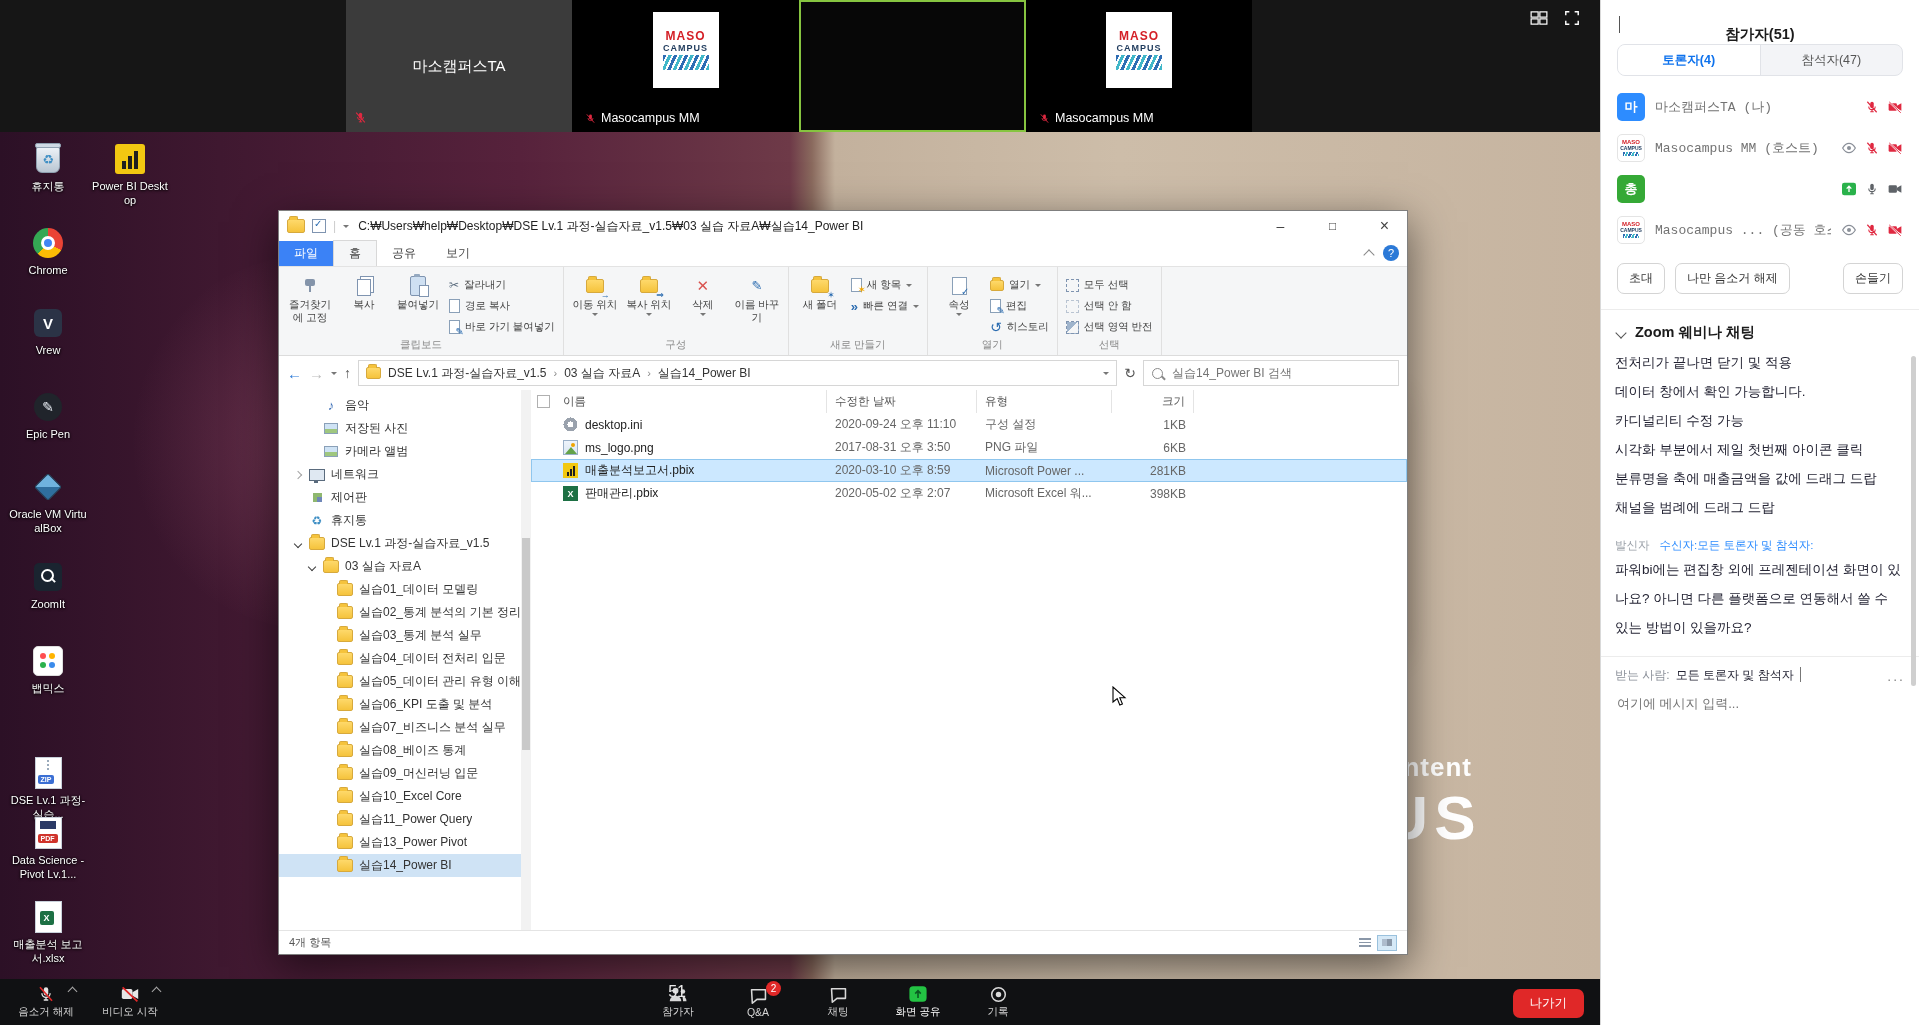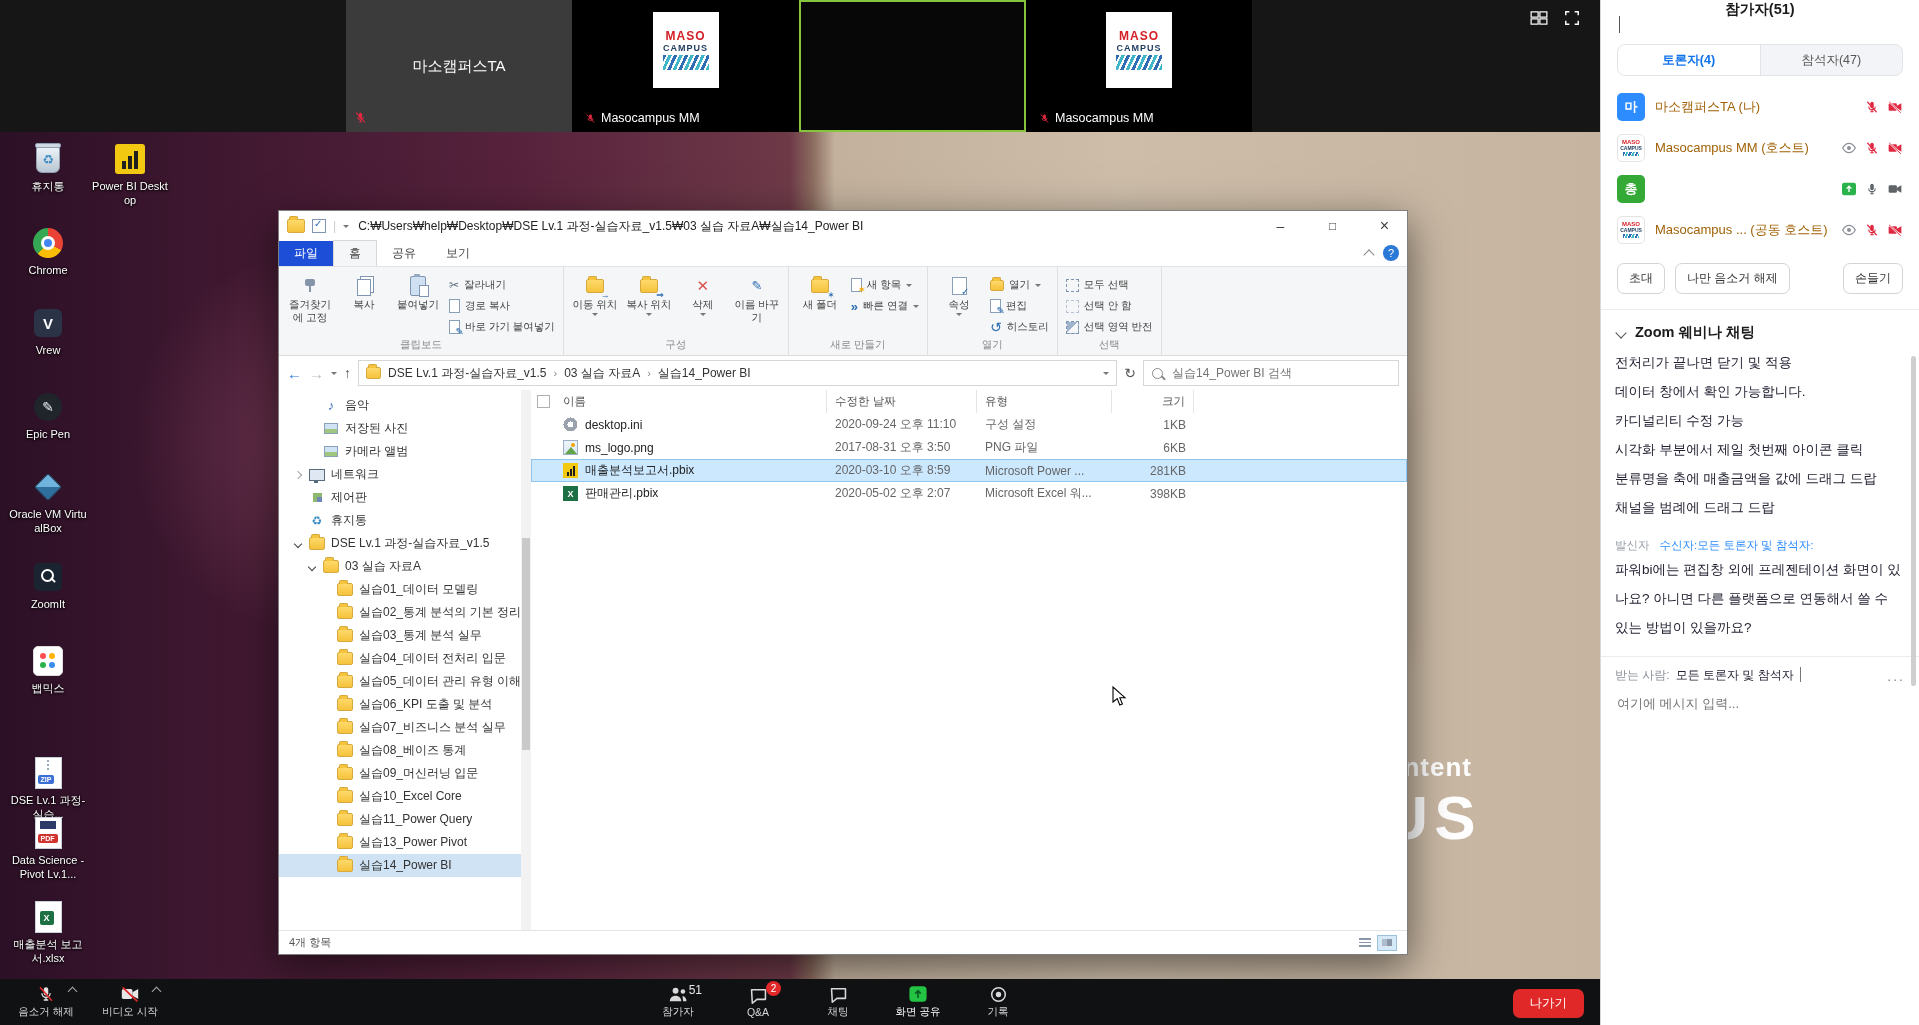--- a/index.html
+++ b/index.html
@@ -78,21 +78,21 @@
   .caret-down{width:0;height:0;border:3.5px solid transparent;border-top-color:#777;display:inline-block;position:relative;top:2px;}
   .qa-sep{color:#ccc;}
   .t-text{flex:1;font-size:12px;color:#222;white-space:nowrap;overflow:hidden;text-overflow:ellipsis;margin-left:2px;}
   .wc{width:45px;height:30px;flex:none;display:flex;align-items:center;justify-content:center;color:#444;}
   .wc-min::after{content:"–";font-size:14px;}
   .wc-max::after{content:"□";font-size:12px;}
   .wc-close::after{content:"×";font-size:16px;}
 
   .exp-menu{height:25px;flex:none;display:flex;align-items:flex-end;position:relative;background:#fff;}
   .mtab{padding:4px 15px;font-size:12px;color:#444;}
-  .mtab-file{background:#1d4ed8;color:#fff;}
+  .mtab-file{background:#3b82f6;color:#fff;}
   .mtab-home{background:#f5f6f7;border:1px solid #d8d8d8;border-bottom:none;}
   .menu-right{position:absolute;right:8px;top:4px;display:flex;gap:10px;align-items:center;}
   .rib-up{width:7px;height:7px;border-left:1.6px solid #888;border-top:1.6px solid #888;transform:rotate(45deg);position:relative;top:2px;}
   .help{width:16px;height:16px;border-radius:50%;background:#2b79d7;color:#fff;font-size:11px;display:flex;align-items:center;justify-content:center;}
   .help::after{content:"?";}
 
   .exp-ribbon{height:88px;flex:none;background:#f5f6f7;border-top:1px solid #e3e3e3;border-bottom:1px solid #dcdcdc;display:flex;}
   .rgroup{display:flex;flex-direction:column;border-right:1px solid #e0e0e0;padding:3px 5px 0;}
   .rbody{flex:1;display:flex;align-items:flex-start;gap:2px;}
   .rlabel{text-align:center;font-size:10.5px;color:#8a8a8a;padding:1px 0 3px;}
@@ -187,35 +187,35 @@
   .exp-status{height:23px;flex:none;border-top:1px solid #e4e4e4;display:flex;align-items:center;padding:0 10px;font-size:11px;color:#555;}
   .view-toggles{margin-left:auto;display:flex;gap:2px;}
   .vt{width:20px;height:16px;border:1px solid transparent;display:flex;align-items:center;justify-content:center;box-sizing:border-box;}
   .vt-active{background:#d6e9f7;border-color:#9ac1dd;}
   .vt-list{width:12px;height:9px;background:repeating-linear-gradient(#8a97a8 0 1.5px,transparent 1.5px 3.5px);}
   .vt-thumb{width:12px;height:9px;background:#8a97a8;box-shadow:inset 0 0 0 1px #d6e9f7,inset 6px 0 0 0 #aebccd;}
 
   
   .panel{position:absolute;left:1600px;top:0;width:319px;height:1025px;background:#fff;border-left:1px solid #d9d9d9;
          display:flex;flex-direction:column;box-sizing:border-box;}
-  .p-head{height:44px;flex:none;display:flex;align-items:flex-start;justify-content:center;position:relative;font-size:14.5px;font-weight:bold;color:#1b1b1b;}
+  .p-head{height:44px;flex:none;display:flex;align-items:flex-end;justify-content:center;position:relative;font-size:14.5px;font-weight:bold;color:#1b1b1b;}
   .chevd{width:7px;height:7px;border-right:1.8px solid #555;border-bottom:1.8px solid #555;transform:rotate(45deg);}
   .p-head .chevwrap{position:absolute;left:18px;top:16px;}
   .p-tabs{flex:none;display:flex;margin:0 16px 10px;border:1px solid #e1e3e8;border-radius:8px;overflow:hidden;background:#f3f4f7;height:30px;}
   .p-tab{flex:1;display:flex;align-items:center;justify-content:center;font-size:12.5px;color:#555;}
   .p-tab-sel{background:#fff;color:#0E72ED;font-weight:bold;border-right:1px solid #e1e3e8;}
   .p-row{height:41px;flex:none;display:flex;align-items:center;padding:0 16px;gap:10px;}
   .avatar{width:28px;height:28px;border-radius:5px;flex:none;display:flex;align-items:center;justify-content:center;color:#fff;font-size:13px;font-weight:bold;}
   .av-blue{background:#2d8cff;}
   .av-green{background:#35a936;}
   .av-maso{background:#fff;border:1px solid #e4e4e4;flex-direction:column;gap:1px;box-sizing:border-box;}
   .av-maso .m1{color:#d42027;font-size:6px;font-weight:bold;line-height:1;}
   .av-maso .m2{color:#1e3a5c;font-size:5px;font-weight:bold;line-height:1;}
   .av-maso .m3{width:16px;height:4px;background:repeating-linear-gradient(115deg,#2e6db4 0 2px,#fff 2px 3px,#40b7c9 3px 5px,#fff 5px 6px);}
-  .p-name{flex:1;font-size:13px;color:#a16207;white-space:nowrap;overflow:hidden;}
+  .p-name{flex:1;font-size:13px;color:#737373;white-space:nowrap;overflow:hidden;font-family:Liberation Mono, monospace;}
   .p-icons{display:flex;gap:8px;align-items:center;flex:none;}
   .p-actions{flex:none;display:flex;align-items:center;gap:10px;padding:13px 16px 15px;border-bottom:1px solid #ececec;}
   .pa-btn{border:1px solid #d4d4d4;border-radius:7px;background:#fff;font-size:12px;color:#333;padding:6px 11px;font-family:inherit;white-space:nowrap;}
   .pa-last{margin-left:auto;}
   .p-chat-head{flex:none;display:flex;align-items:center;gap:10px;padding:13px 16px 4px;font-size:14.5px;font-weight:bold;color:#1b1b1b;}
   .p-chat{flex:none;padding:2px 14px 0;font-size:13.5px;color:#232333;}
   .msg{line-height:29px;}
   .meta{margin-top:16px;font-size:11.5px;color:#9aa0a8;display:flex;gap:10px;}
   .meta .to{color:#2d8cff;}
   .question{line-height:29px;margin-top:2px;}
@@ -229,21 +229,21 @@
   .p-input input{width:100%;border:none;outline:none;font-size:13px;color:#555;font-family:inherit;background:transparent;}
   .panel-sb{position:absolute;right:3px;top:356px;width:5px;height:330px;border-radius:3px;background:#cfcfcf;}
 
   
   .toolbar{position:absolute;left:0;top:979px;width:1600px;height:46px;background:#101113;}
   .tbl{position:absolute;left:4px;top:0;height:46px;display:flex;}
   .tb-item{width:84px;height:46px;display:flex;flex-direction:column;align-items:center;justify-content:center;gap:2px;position:relative;color:#d5d5d5;font-size:10.5px;}
   .tb-caret{position:absolute;right:12px;top:9px;width:6px;height:6px;border-left:1.5px solid #a8a8a8;border-top:1.5px solid #a8a8a8;transform:rotate(45deg);}
   .tb-center{position:absolute;left:638px;top:0;height:46px;display:flex;}
   .tb-center .tb-item{width:80px;}
-  .badge-num{position:absolute;top:4px;right:16px;font-size:12px;color:#e8e8e8;}
+  .badge-num{position:absolute;top:4px;right:32px;font-size:16px;color:#e8e8e8;}
   .badge-red{position:absolute;top:2px;right:17px;min-width:15px;height:15px;border-radius:8px;background:#e02828;color:#fff;font-size:10px;display:flex;align-items:center;justify-content:center;padding:0 3px;box-sizing:border-box;}
   .tb-leave{position:absolute;right:16px;top:10px;background:#e02828;color:#fff;border:none;border-radius:7px;font-size:12.5px;padding:6px 17px;font-family:inherit;}
 
   .cursor{position:absolute;left:1112px;top:686px;z-index:60;}
 </style>
 </head>
 <body>
 
 <div id="root">
 

